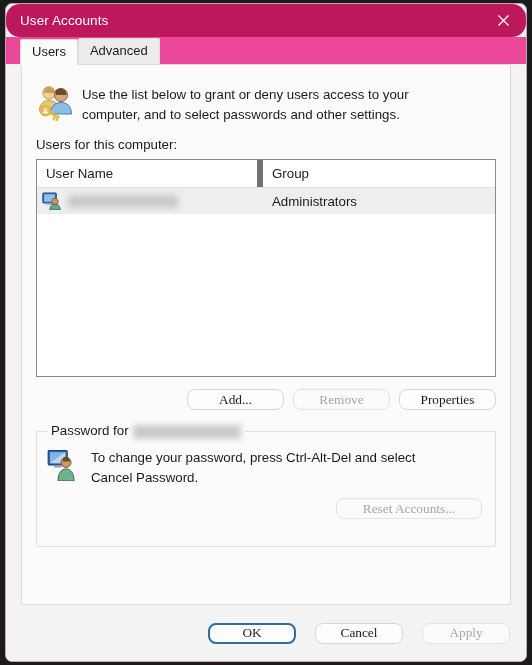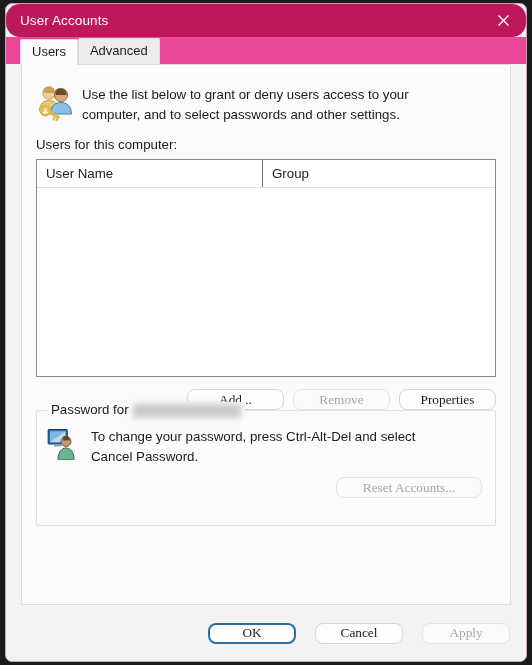--- a/index.html
+++ b/index.html
@@ -146,21 +146,21 @@
     background: #ffffff;
   }
   .lv-col {
     font-size: 13.3px;
     color: #1b1b1b;
     display: flex;
     align-items: center;
     padding-left: 9px;
     box-sizing: border-box;
   }
-  .lv-col.c1 { width: 226px; border-right: 1px solid #737373; }
+  .lv-col.c1 { width: 226px; border-right: 6px solid #737373; }
   .lv-col.c2 { flex: 1 1 auto; }
 
   .lv-row {
     display: flex;
     height: 26px;
     align-items: center;
     background: #eeeeee;
   }
   .lv-cell {
     font-size: 13.3px;
@@ -206,20 +206,21 @@
     font-family: Liberation Serif, serif;
   }
   .btn.disabled {
     color: #a6a6a6;
     background: #fbfbfb;
     border-color: #e3e3e3;
   }
 
   
   .groupbox {
+    margin-top: 21px;
     border: 1px solid #e0e0e0;
     border-radius: 2px;
     position: relative;
     height: 116px;
     box-sizing: border-box;
   }
   .gb-title {
     position: absolute;
     top: -9px;
     left: 10px;
@@ -319,20 +320,33 @@
         <div>computer, and to select passwords and other settings.</div>
       </div>
     </div>
 
     <div class="section-label">Users for this computer:</div>
 
     <div class="listview">
       <div class="lv-header">
         <div class="lv-col c1">User Name</div>
         <div class="lv-col c2">Group</div>
+      </div>
+      <div class="lv-row">
+        <div class="lv-cell c1">
+          <svg width="20" height="18" viewBox="0 0 20 18">
+            <rect x="0.8" y="1" width="13.5" height="10" rx="0.8" fill="#3a74b5" stroke="#1d4a80" stroke-width="1"></rect>
+            <rect x="2.2" y="2.3" width="10.6" height="7.4" fill="#8fc0ea"></rect>
+            <rect x="4.5" y="11.2" width="6" height="1.6" fill="#97a7b5"></rect>
+            <circle cx="13" cy="9.6" r="3.3" fill="#c9976a" stroke="#7c5433" stroke-width="0.8"></circle>
+            <path d="M7.8 18 C7.8 13.7 10.2 12.2 13 12.2 C15.8 12.2 18.2 13.7 18.2 18 Z" fill="#63a884" stroke="#2f6b4c" stroke-width="0.8"></path>
+          </svg>
+          <span class="redacted name-row"></span>
+        </div>
+        <div class="lv-cell c2">Administrators</div>
       </div>
     </div>
 
     <div class="btn-row">
       <div class="btn">Add...</div>
       <div class="btn disabled">Remove</div>
       <div class="btn">Properties</div>
     </div>
 
     <div class="groupbox">

